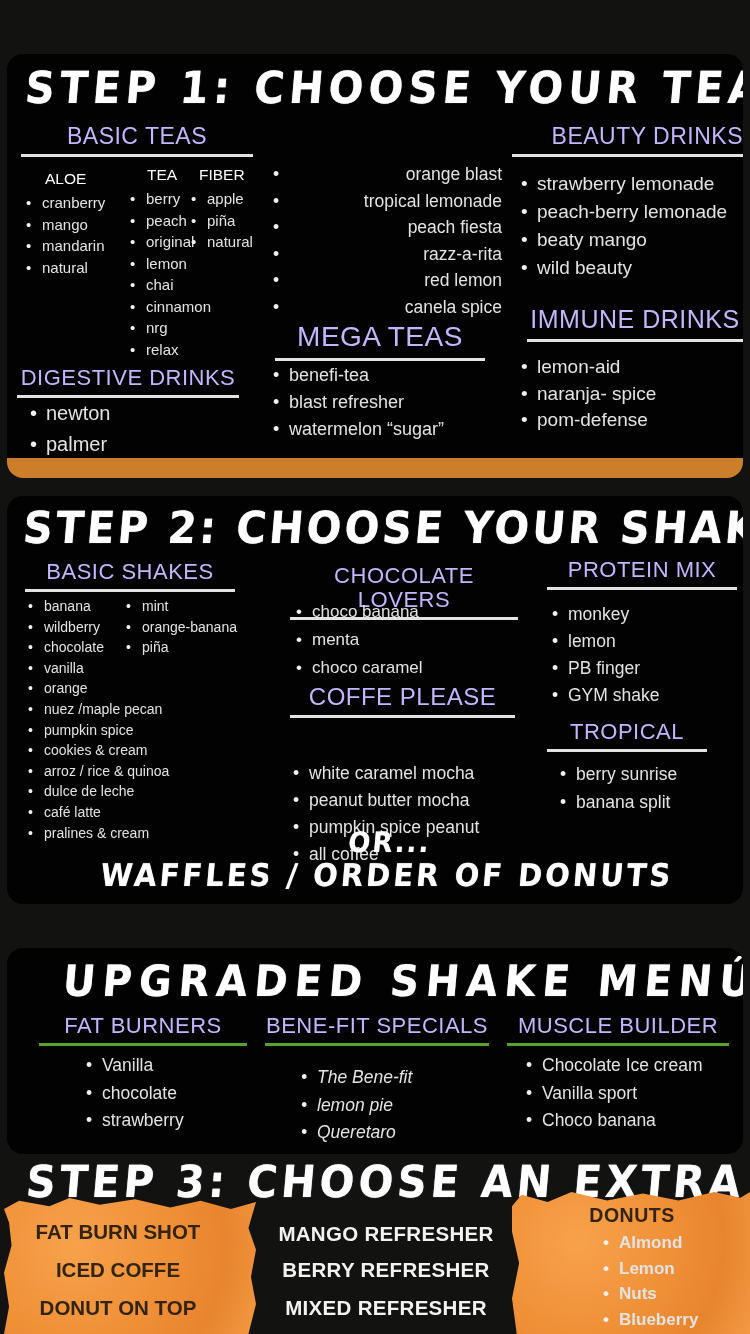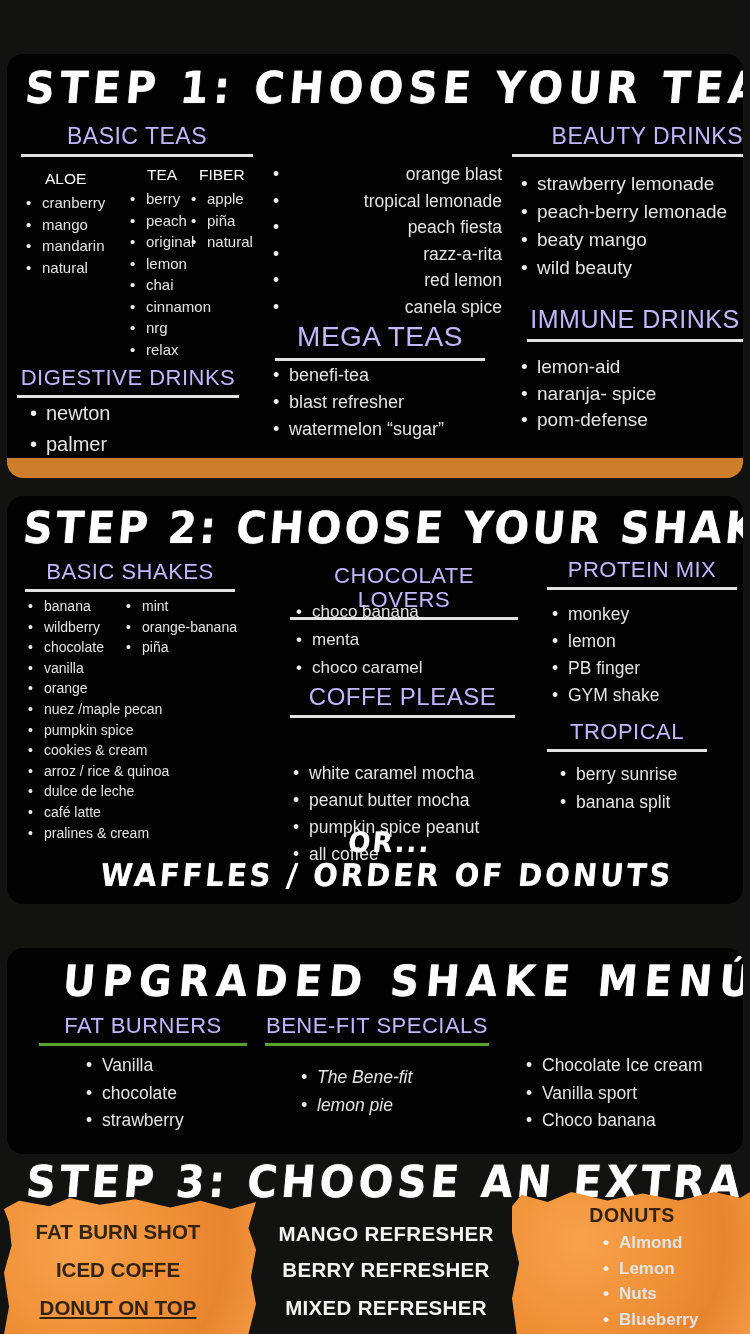--- a/index.html
+++ b/index.html
@@ -206,35 +206,37 @@
     <ul class="list upg" style="left:78px; top:104px; width:160px; font-size:18px;">
       <li>Vanilla</li>
       <li>chocolate</li>
       <li>strawberry</li>
     </ul>
 
     <div class="colhead greenline" style="left:258px; top:66px; width:224px; font-size:22px;">BENE-FIT SPECIALS</div>
     <ul class="list upg" style="left:293px; top:116px; width:180px;font-style:italic;">
       <li>The Bene-fit</li>
       <li>lemon pie</li>
-    </ul>
-
+      <li>Queretaro</li>
+    </ul>
+
+    <div class="colhead greenline" style="left:500px; top:66px; width:222px; font-size:22px;">MUSCLE BUILDER</div>
     <ul class="list upg" style="left:518px; top:104px; width:210px; font-size:17px;">
       <li>Chocolate Ice cream</li>
       <li>Vanilla sport</li>
       <li>Choco banana</li>
     </ul>
   </div>
 
   <div class="chalk" style="position:absolute; left:24px; top:1160px; font-size:41px; letter-spacing:4px;">STEP 3: CHOOSE AN EXTRA</div>
 
   <div class="splash splash-left" style="left:4px; top:1198px; width:252px; height:136px;">
     <div class="splash-text" style="position:absolute; left:0; right:24px; top:22px; font-size:20.5px;">FAT BURN SHOT</div>
     <div class="splash-text" style="position:absolute; left:0; right:24px; top:60px; font-size:20.5px;">ICED COFFE</div>
-    <div class="splash-text" style="position:absolute; left:0; right:24px; top:98px; font-size:20.5px;text-decoration:underline;">DONUT ON TOP</div>
+    <div class="splash-text" style="position:absolute; left:0; right:24px; top:98px; font-size:20.5px;">DONUT ON TOP</div>
   </div>
 
   <div style="position:absolute; left:268px; top:1198px; width:236px; height:136px;">
     <div class="refresher" style="position:absolute; left:0; right:0; top:24px;">MANGO REFRESHER</div>
     <div class="refresher" style="position:absolute; left:0; right:0; top:60px;">BERRY REFRESHER</div>
     <div class="refresher" style="position:absolute; left:0; right:0; top:98px;">MIXED REFRESHER</div>
   </div>
 
   <div class="splash splash-right" style="left:512px; top:1192px; width:238px; height:142px;">
     <div class="splash-text" style="position:absolute; left:40px; top:12px; width:160px; font-size:19.5px; letter-spacing:.5px;">DONUTS</div>

